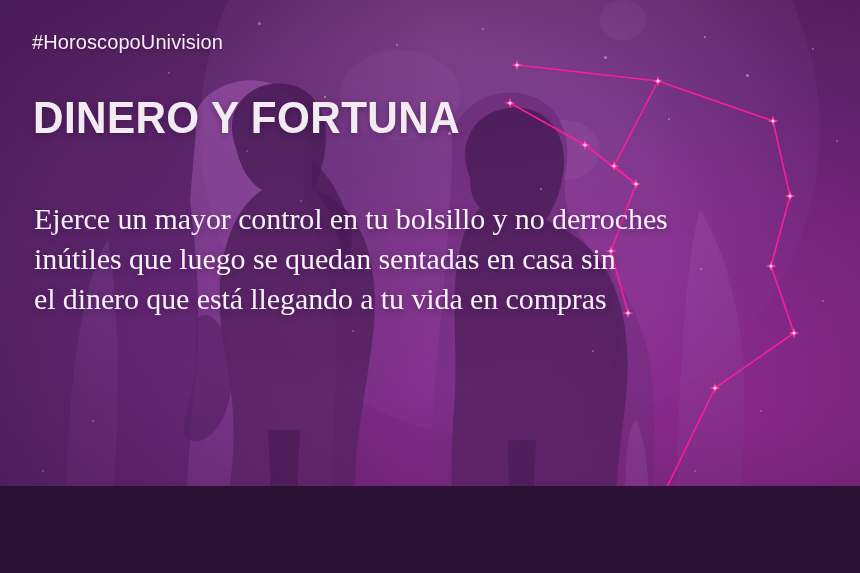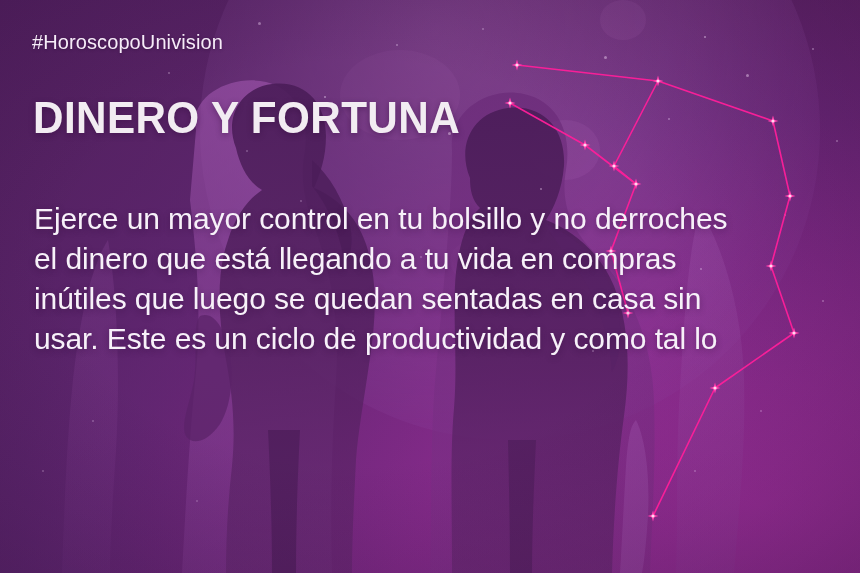--- a/index.html
+++ b/index.html
@@ -3,21 +3,21 @@
 <meta charset="utf-8">
 <style>
   html,body{margin:0;padding:0;background:#2b1133;}
   body{
     font-family:"Liberation Sans", sans-serif;
     -webkit-font-smoothing:antialiased;
   }
   .card{
     position:relative;
     width:860px;
-    height:573px;
+    height:486px;
     overflow:hidden;
     background:#6a2a78;
   }
   
   .bg-base{
     position:absolute; inset:0;
     background:
       radial-gradient(120% 95% at 88% 88%, #9b2f9b 0%, #8b2c8f 22%, #74277f 48%, #5e2470 72%, #55215f 100%);
   }
   .bg-tint{
@@ -76,20 +76,21 @@
     color:#f2ecf2;
     text-shadow:0 2px 7px rgba(50,12,60,0.45);
     white-space:nowrap;
     transform:scaleX(0.96);
     transform-origin:left center;
   }
   .body-copy{
     position:absolute;
     left:34px; top:199px;
     width:800px;
+    font-family:Liberation Serif, serif;
   }
   .body-line{
     font-size:30px;
     line-height:40px;
     font-weight:400;
     color:#f7f1f9;
     text-shadow:0 2px 6px rgba(48,12,58,0.42);
     white-space:nowrap;
     letter-spacing:-0.1px;
   }
@@ -284,19 +285,18 @@
           <circle cx="653" cy="516" r="1.6" fill="#ffd7f0"></circle>
         </g>
       </g>
   </svg>
 
   <div class="content">
     <div class="hashtag">#HoroscopoUnivision</div>
     <div class="headline">DINERO Y FORTUNA</div>
     <div class="body-copy" id="body-copy">
         <div class="body-line">Ejerce un mayor control en tu bolsillo y no derroches</div>
+        <div class="body-line">inútiles que luego se quedan sentadas en casa sin</div>
         <div class="body-line">el dinero que está llegando a tu vida en compras</div>
-        <div class="body-line">inútiles que luego se quedan sentadas en casa sin</div>
-        <div class="body-line">usar. Este es un ciclo de productividad y como tal lo</div>
       </div>
   </div>
 
 </div>
 
 </body></html>

